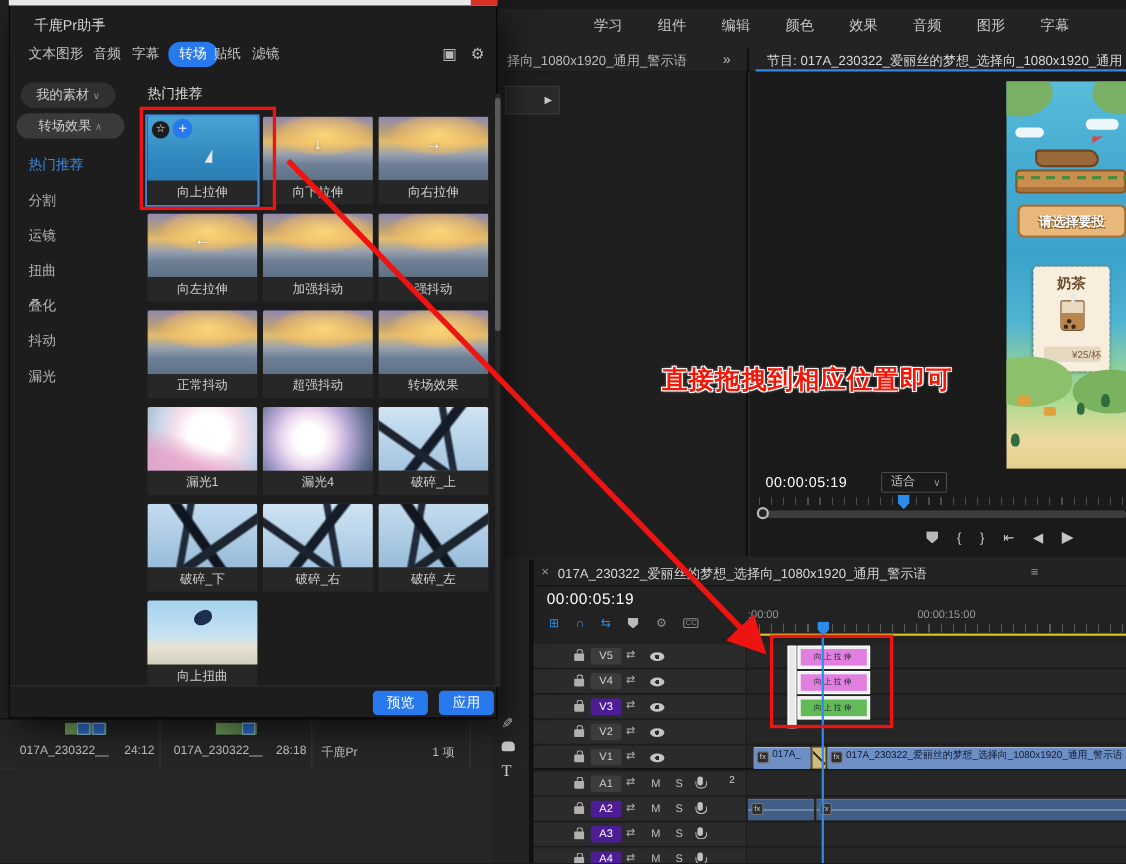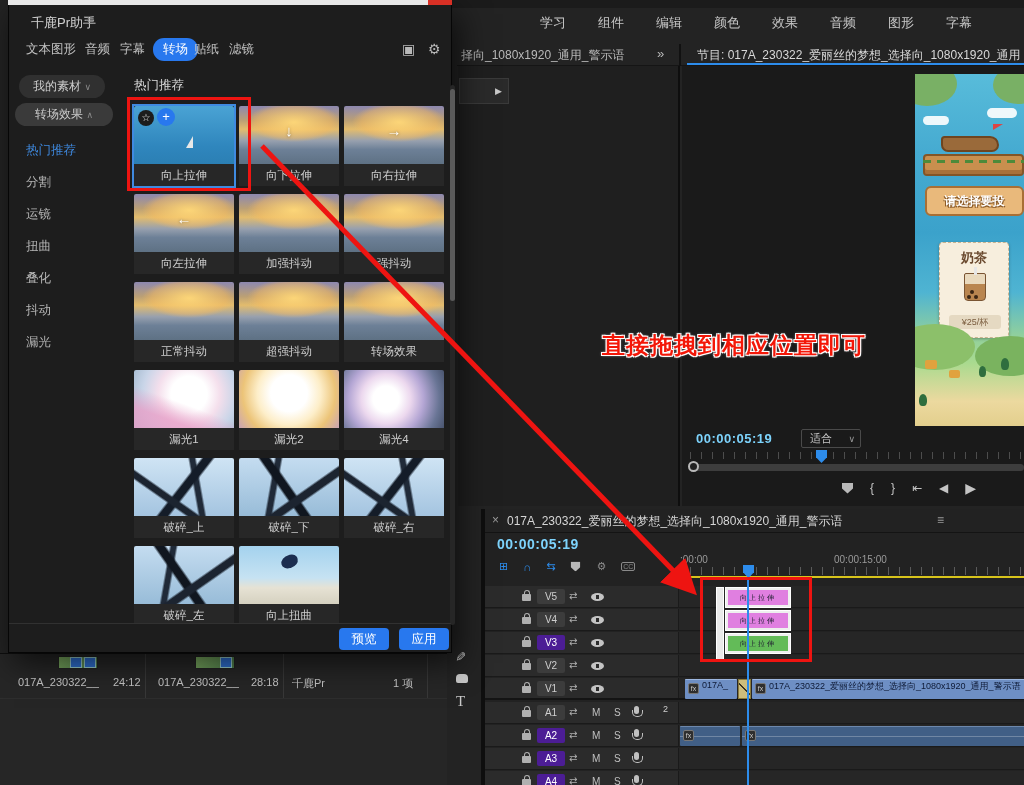--- a/index.html
+++ b/index.html
@@ -26,25 +26,25 @@
   .ship-hull{position:absolute;left:26px;top:62px;width:58px;height:16px;background:#9a6a3a;border-radius:4px 10px 8px 8px;border:2px solid #6e4520}
   .ship-flag{position:absolute;left:78px;top:50px;width:0;height:0;border-top:6px solid #d44;border-right:10px solid transparent}
   .plank{position:absolute;left:8px;top:80px;width:101px;height:22px;background:#c98f4e;border:2px solid #835527;border-radius:4px;box-shadow:inset 0 -4px 0 #a8713a}
   .vine{position:absolute;left:8px;top:86px;width:101px;height:3px;background:repeating-linear-gradient(90deg,#4d8a3a 0 8px,transparent 8px 14px)}
   .banner{position:absolute;left:10px;top:112px;width:99px;height:30px;background:#e9b97b;border:2px solid #a86f35;border-radius:6px;color:#fff;font-size:12px;font-weight:bold;line-height:27px;text-align:center;text-shadow:1px 1px 0 #8a5a28,-1px 1px 0 #8a5a28}
   .card{position:absolute;left:24px;top:168px;width:70px;height:96px;background:#f7eedd;border:1px dashed #c9b38f;border-radius:4px;box-shadow:0 1px 3px rgba(0,0,0,.3)}
   .card .cname{display:block;text-align:center;margin-top:6px;font-size:13px;font-weight:bold;color:#6b4a2f}
   .cup{position:absolute;left:24px;top:30px;width:22px;height:28px;background:linear-gradient(180deg,#e9d9bd 0 40%,#b9854f 40%);border:1px solid #7a5432;border-radius:2px 2px 4px 4px}
   .cup::before{content:"";position:absolute;left:9px;top:-7px;width:3px;height:8px;background:#e6e6e6}
   .cup::after{content:"";position:absolute;left:2px;bottom:1px;width:4px;height:4px;background:#3a2514;border-radius:50%;box-shadow:7px 0 0 #3a2514,3px -5px 0 #3a2514}
-  .price{position:absolute;left:9px;bottom:8px;width:52px;height:14px;background:#e5d9c2;border-radius:3px;font-size:9px;color:#7a5c3e;text-align:center;line-height:14px}
+  .price{position:absolute;left:9px;bottom:8px;width:52px;height:14px;background:#e5d9c2;border-radius:3px;font-size:9px;color:#7a5c3e;text-align:right;line-height:14px}
   .hut{position:absolute;background:#e0a23e;border-radius:2px}
   .tree{position:absolute;background:#2f6e3e;border-radius:50% 50% 40% 40%}
 
-  .tc{color:#7dd3fc;font-weight:bold;letter-spacing:.5px}
+  .tc{color:#ffffff;font-weight:normal;letter-spacing:.5px}
   .fitbox{position:absolute;left:119px;top:363px;width:60px;height:19px;border:1px solid #4a4a4a;border-radius:2px;color:#c8c8c8;font-size:11px;line-height:17px;padding-left:8px}
   .fitbox .chev{position:absolute;right:5px;top:1px;font-size:9px;color:#999}
   .scrubticks{position:absolute;left:8px;top:386px;right:0;height:7px;background:repeating-linear-gradient(90deg,#4d4d4d 0 1px,transparent 1px 11px)}
   .scrubbar{position:absolute;left:8px;top:398px;right:0;height:7px;background:#3d3d3d;border-radius:4px}
   .knob{position:absolute;left:6px;top:395px;width:11px;height:11px;border:2px solid #b9b9b9;border-radius:50%;background:#222}
   .ph-marker{width:11px;height:13px;background:#2d8ceb;clip-path:polygon(0 0,100% 0,100% 55%,50% 100%,0 55%)}
   .transport{position:absolute;left:160px;top:414px;display:flex;gap:17px;color:#c4c4c4;font-size:12px;align-items:center}
   .pent{width:11px;height:11px;background:#b9b9b9;clip-path:polygon(0 0,100% 0,100% 55%,50% 100%,0 55%)}
 
   
@@ -437,24 +437,20 @@
       </div>
       <div class="tcell">
         <div class="timg s-sunset"></div>
         <div class="tlabel">转场效果</div>
       </div>
       <div class="tcell">
         <div class="timg s-leak1"></div>
         <div class="tlabel">漏光1</div>
       </div>
       <div class="tcell">
-        <div class="timg s-leak2"></div>
-        <div class="tlabel">漏光2</div>
-      </div>
-      <div class="tcell">
         <div class="timg s-leak4"></div>
         <div class="tlabel">漏光4</div>
       </div>
       <div class="tcell">
         <div class="timg s-shatA"></div>
         <div class="tlabel">破碎_上</div>
       </div>
       <div class="tcell">
         <div class="timg s-shatB"></div>
         <div class="tlabel">破碎_下</div>

